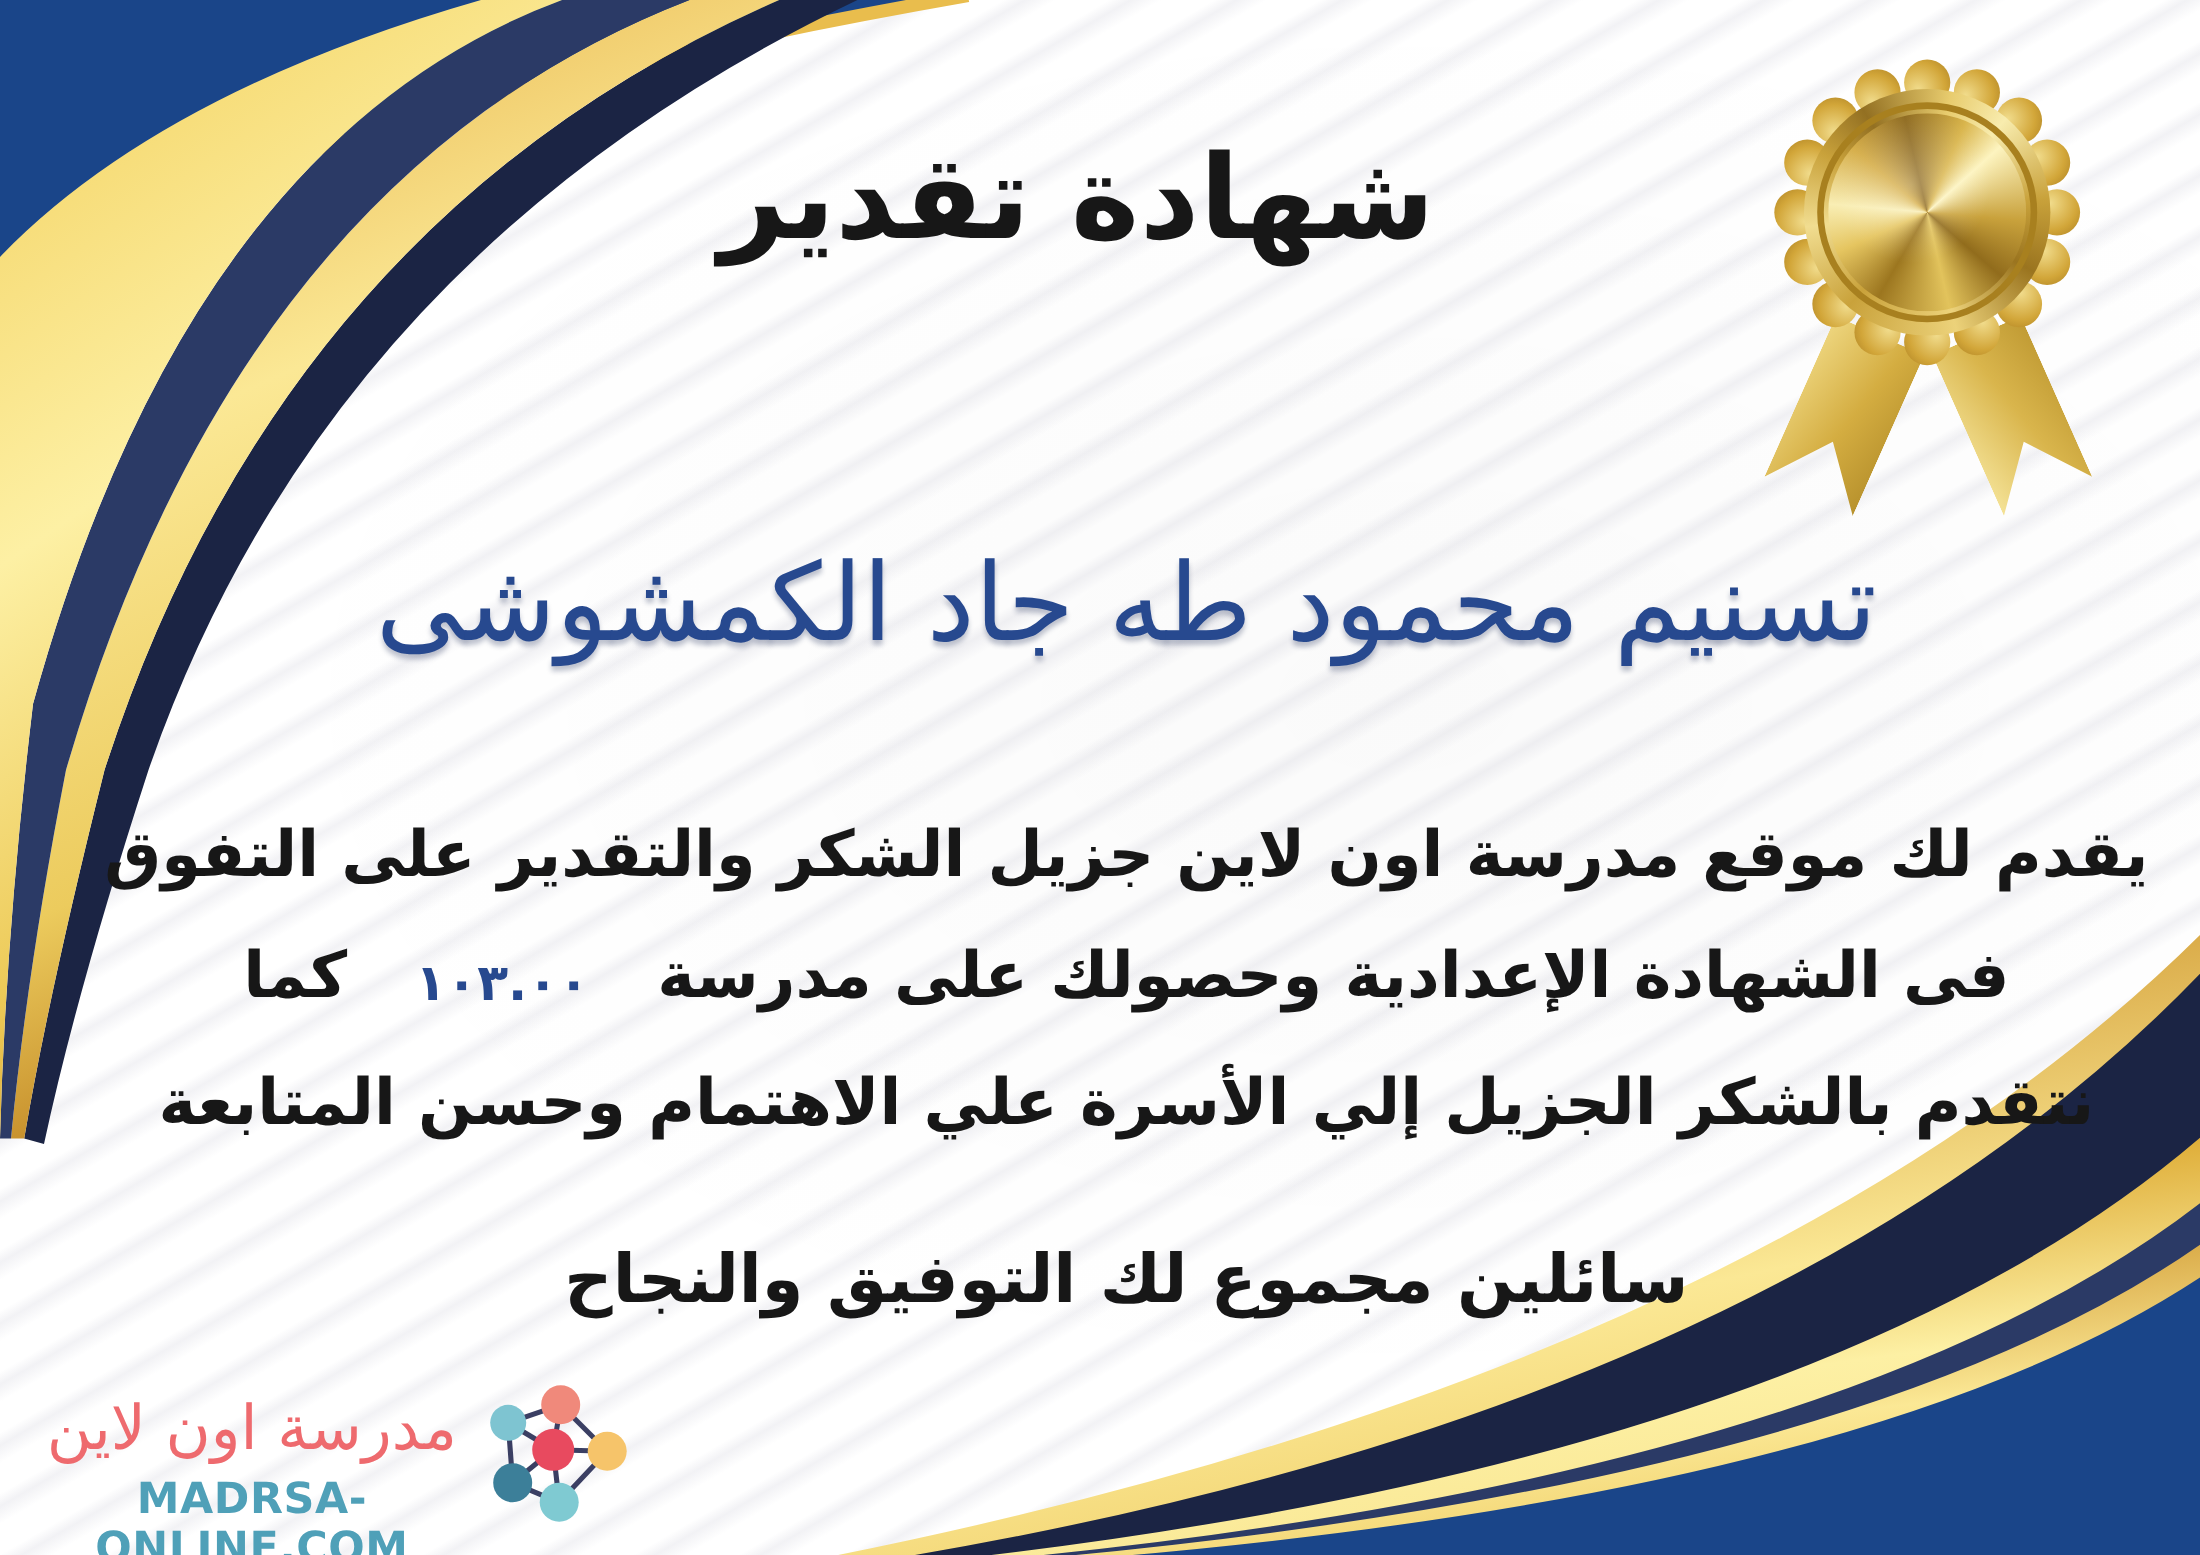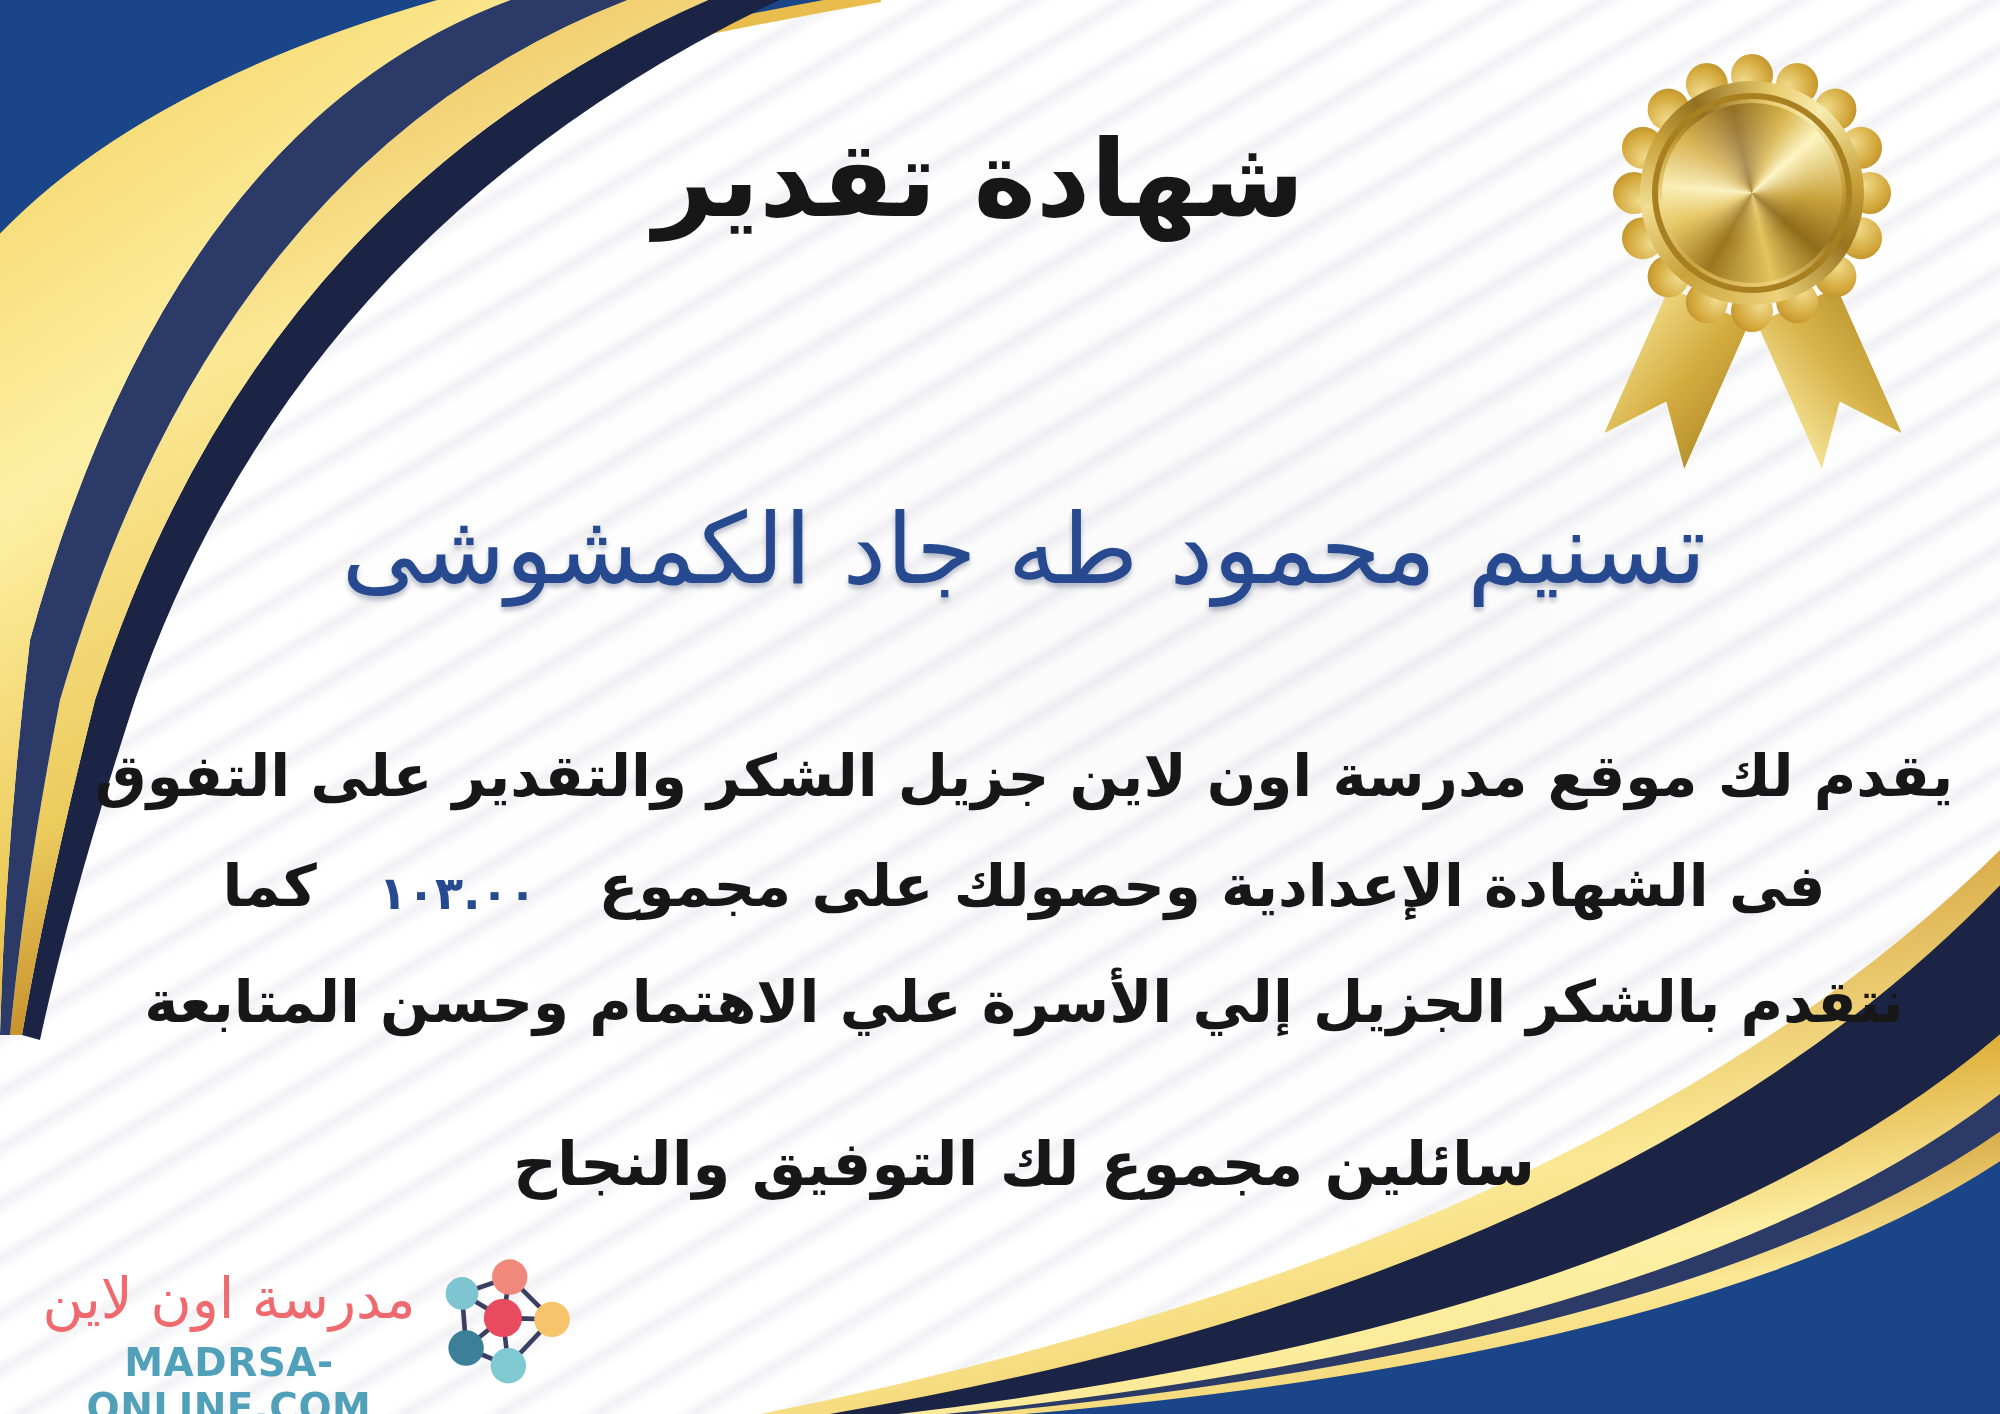--- a/index.html
+++ b/index.html
@@ -119,21 +119,21 @@
     <div class="medal-core"></div>
   </div>
 
   <div class="txt title" dir="rtl">شهادة تقدير</div>
 
   <div class="txt name" dir="rtl">تسنيم محمود طه جاد الكمشوشى</div>
 
   <div class="txt body-line l1" dir="rtl">يقدم لك موقع مدرسة اون لاين جزيل الشكر  والتقدير على التفوق</div>
 
   <div class="txt body-line l2" dir="rtl">
-    <span>فى الشهادة الإعدادية وحصولك على مجموع</span><span class="score" dir="rtl">١٠٣.٠٠</span><span>كما</span>
+    <span>فى الشهادة الإعدادية وحصولك على مدرسة</span><span class="score" dir="rtl">١٠٣.٠٠</span><span>كما</span>
   </div>
 
   <div class="txt body-line l3" dir="rtl">نتقدم  بالشكر الجزيل إلي الأسرة علي الاهتمام وحسن المتابعة</div>
 
   <div class="txt closing" dir="rtl">سائلين مجموع لك التوفيق  والنجاح</div>
 
   <div class="logo">
     <div class="logo-ar" dir="rtl">مدرسة اون لاين</div>
     <div class="logo-en">MADRSA-ONLINE.COM</div>
     <svg class="logo-mark" viewBox="0 0 100 110" aria-hidden="true">

